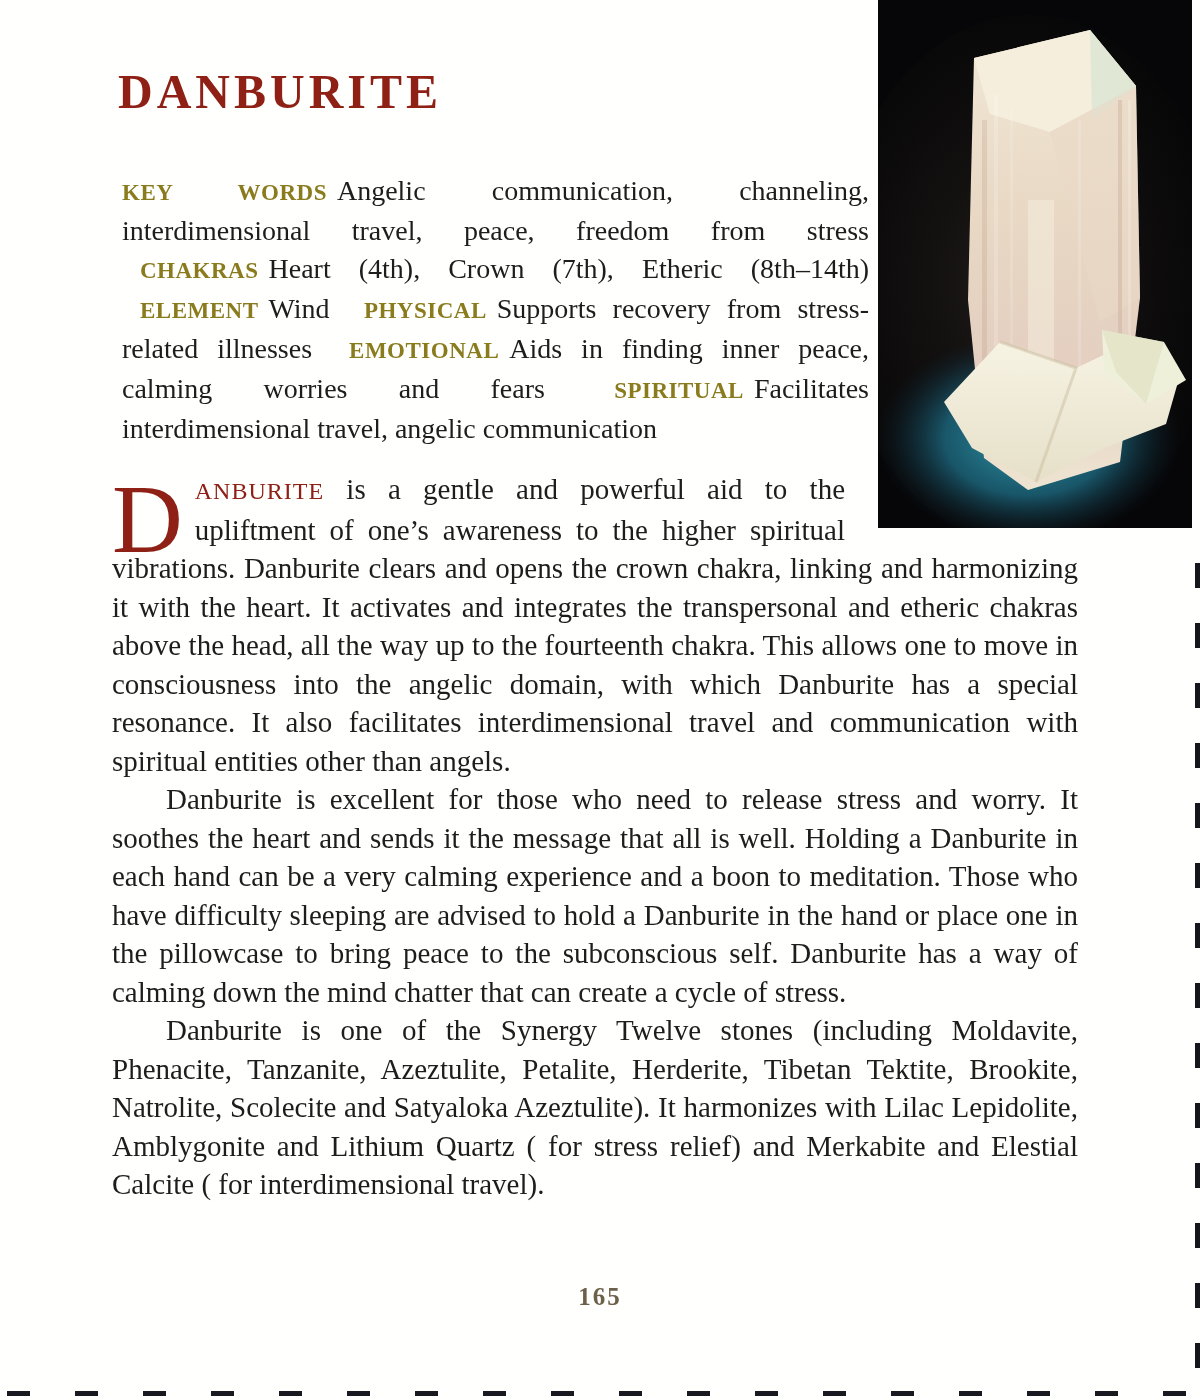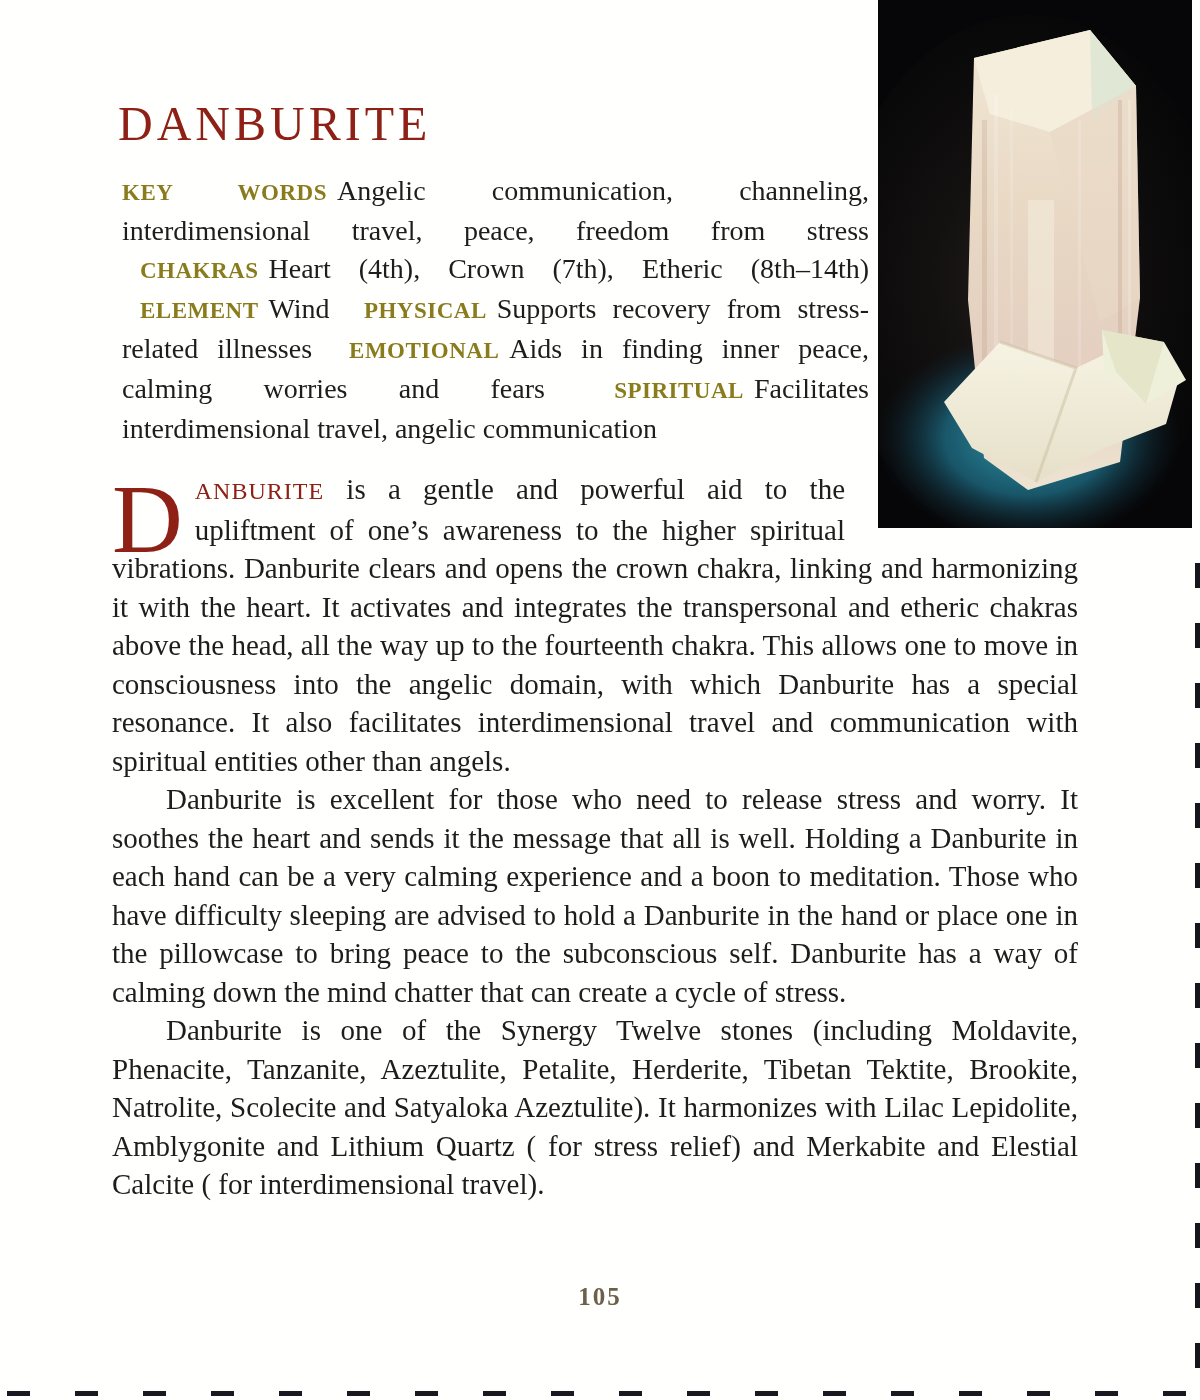--- a/index.html
+++ b/index.html
@@ -7,25 +7,25 @@
     position:relative;
     width:1200px;height:1400px;
     background:#fffffe;
     font-family:"Liberation Serif","DejaVu Serif",serif;
     color:#1d1d1d;
     overflow:hidden;
   }
 
   
   .title{
-    position:absolute;left:118px;top:100px;
+    position:absolute;left:118px;top:68px;
     font-size:48px;line-height:1;
     letter-spacing:4px;
     color:#8e2015;
-    font-weight:normal;
+    font-weight:bold;
   }
 
   
   .props{
     position:absolute;left:122px;top:172px;width:747px;
     font-size:28px;line-height:38px;
     text-align:justify;
   }
   .kwlabel{
     font-weight:bold;
@@ -151,18 +151,18 @@
   <div class="article">
     <p>
       <span class="photo-spacer"></span>
       <span class="dropcap">D</span>
       <span class="lead">ANBURITE</span><span> is a gentle and powerful aid to the upliftment of one’s awareness to the higher spiritual vibrations. Danburite clears and opens the crown chakra, linking and harmonizing it with the heart. It activates and integrates the transpersonal and etheric chakras above the head, all the way up to the fourteenth chakra. This allows one to move in consciousness into the angelic domain, with which Danburite has a special resonance. It also facilitates interdimensional travel and communication with spiritual entities other than angels.</span>
     </p>
     <p class="indented">Danburite is excellent for those who need to release stress and worry. It soothes the heart and sends it the message that all is well. Holding a Danburite in each hand can be a very calming experience and a boon to meditation. Those who have difficulty sleeping are advised to hold a Danburite in the hand or place one in the pillowcase to bring peace to the subconscious self. Danburite has a way of calming down the mind chatter that can create a cycle of stress.</p>
     <p class="indented">Danburite is one of the Synergy Twelve stones (including Moldavite, Phenacite, Tanzanite, Azeztulite, Petalite, Herderite, Tibetan Tektite, Brookite, Natrolite, Scolecite and Satyaloka Azeztulite). It harmonizes with Lilac Lepidolite, Amblygonite and Lithium Quartz ( for stress relief) and Merkabite and Elestial Calcite ( for interdimensional travel).</p>
   </div>
 
-  <div class="pagenum">105</div>
+  <div class="pagenum">165</div>
 
   <div class="border-bottom"></div>
   <div class="border-right"></div>
 
 </div>
 
 </body></html>

